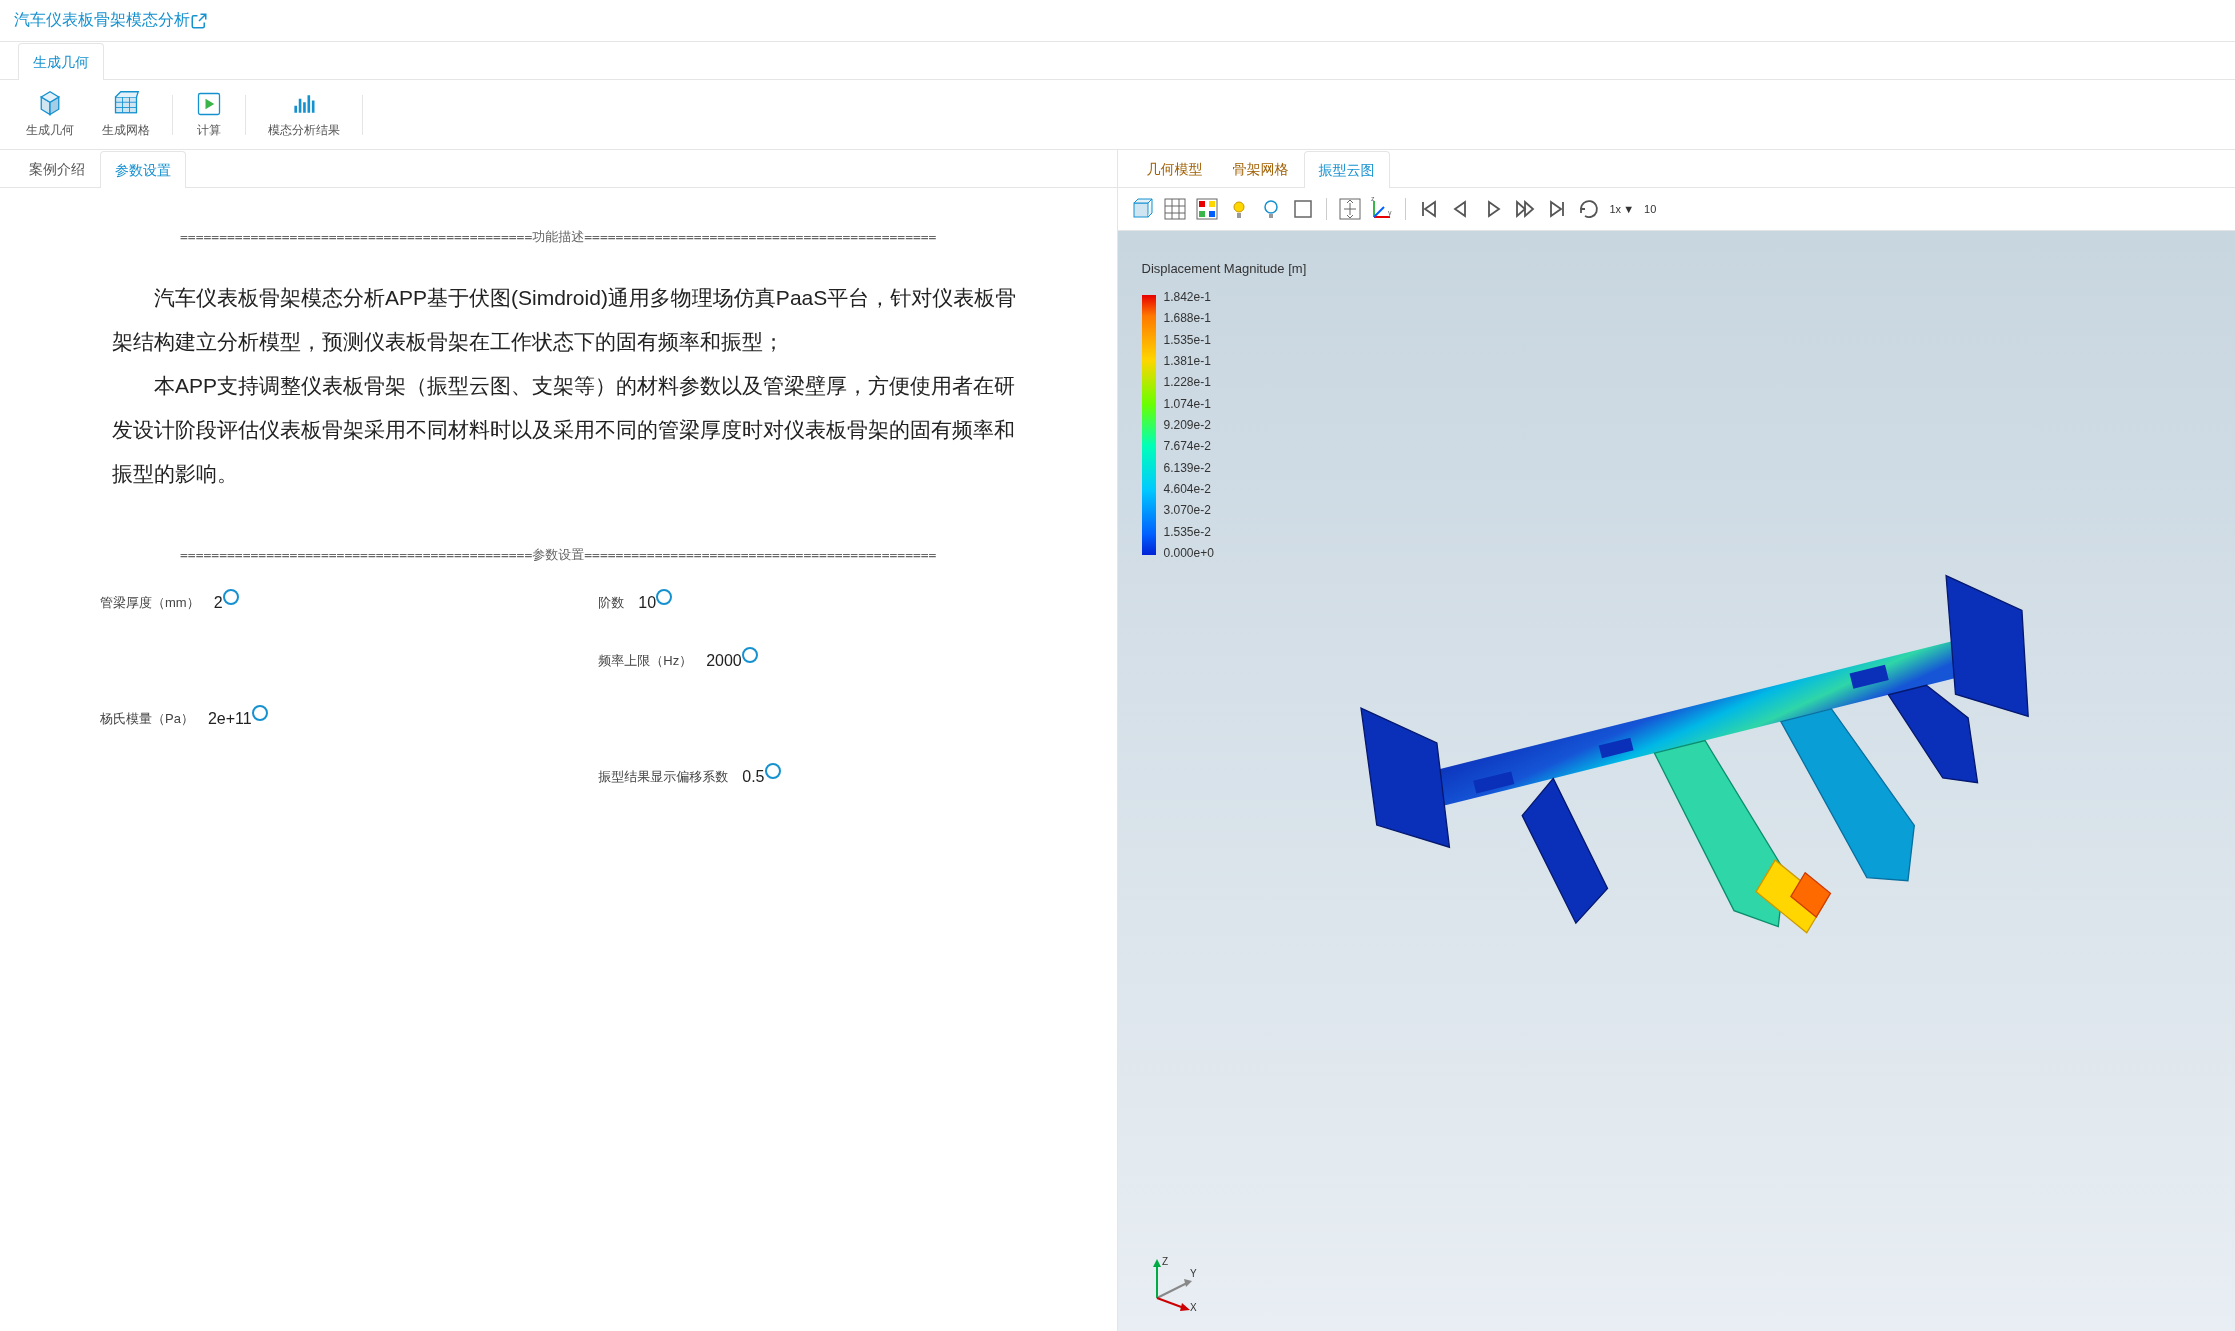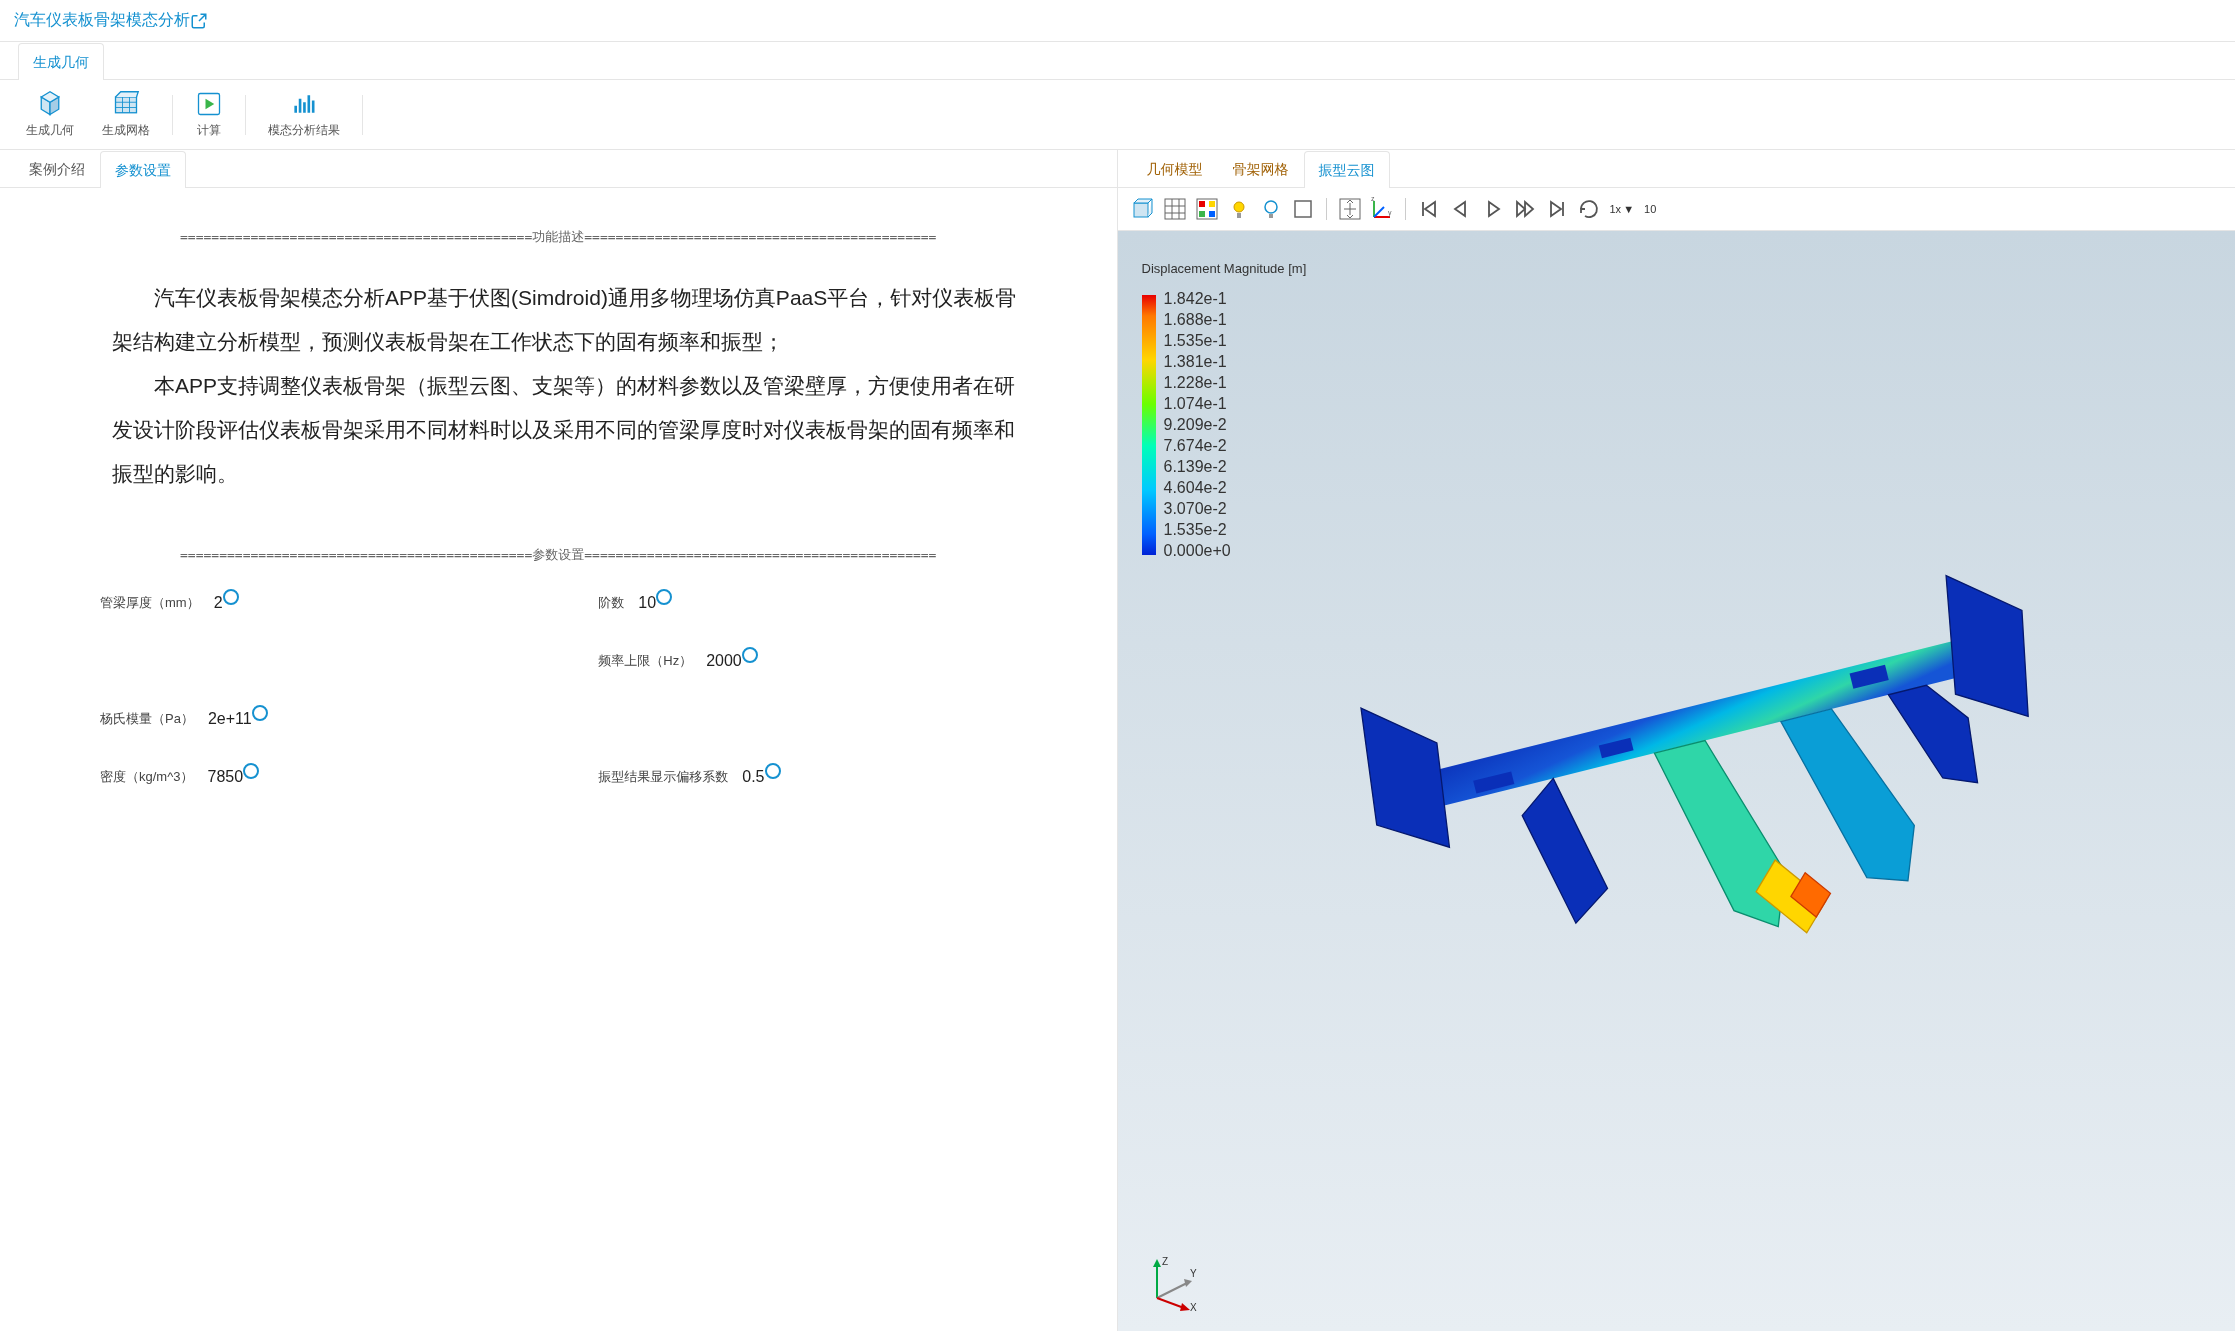--- a/index.html
+++ b/index.html
@@ -52,21 +52,21 @@
 .viz-btn { width: 30px; height: 30px; display: flex; align-items: center; justify-content: center; cursor: pointer; border-radius: 3px; }
 .viz-btn svg { width: 24px; height: 24px; }
 .viz-sep { width: 1px; height: 22px; background: #ccc; margin: 0 6px; }
 .viz-speed { font-size: 11px; color: #333; padding: 0 4px; display: flex; align-items: center; gap: 2px; }
 
 .canvas-area { flex: 1; position: relative; background: linear-gradient(to bottom, #c8d6e0 0%, #e8eef3 100%); overflow: hidden; }
 .legend { position: absolute; top: 30px; left: 24px; }
 .legend-title { font-size: 13px; color: #333; margin-bottom: 14px; }
 .legend-body { display: flex; gap: 8px; }
 .legend-bar { width: 14px; height: 260px; background: linear-gradient(to bottom, #e80000 0%, #ff7800 8%, #ffd600 25%, #6aff00 42%, #00ffb8 58%, #00c9ff 75%, #0060ff 92%, #0022d6 100%); margin-top: 5px; }
-.legend-labels { display: flex; flex-direction: column; justify-content: space-between; height: 270px; font-size: 16px; color: #333; }
+.legend-labels { display: flex; flex-direction: column; justify-content: space-between; height: 270px; font-size: 12px; color: #333; }
 
 .axis-gizmo { position: absolute; bottom: 18px; left: 24px; width: 60px; height: 60px; }
 
 .model-placeholder { position: absolute; top: 50%; left: 50%; transform: translate(-45%, -50%); width: 70%; height: 60%; }
 </style>
 </head>
 <body>
 
 <div class="app-container">
   <div class="header">
@@ -178,30 +178,20 @@
             <div class="param-label-row">
               <span class="param-label">杨氏模量（Pa）</span>
               <span class="param-value">2e+11</span>
             </div>
             <div class="slider-track">
               <div class="slider-fill" style="width:60%"></div>
               <div class="slider-thumb" style="left:60%"></div>
             </div>
           </div>
 
-          <div class="param-item" style="grid-column:1; grid-row:4;">
-            <div class="param-label-row">
-              <span class="param-label">密度（kg/m^3）</span>
-              <span class="param-value">7850</span>
-            </div>
-            <div class="slider-track">
-              <div class="slider-fill" style="width:62%"></div>
-              <div class="slider-thumb" style="left:62%"></div>
-            </div>
-          </div>
 
           <div class="param-item" style="grid-column:2; grid-row:4;">
             <div class="param-label-row">
               <span class="param-label">振型结果显示偏移系数</span>
               <span class="param-value">0.5</span>
             </div>
             <div class="slider-track">
               <div class="slider-fill" style="width:5%"></div>
               <div class="slider-thumb" style="left:5%"></div>
             </div>

